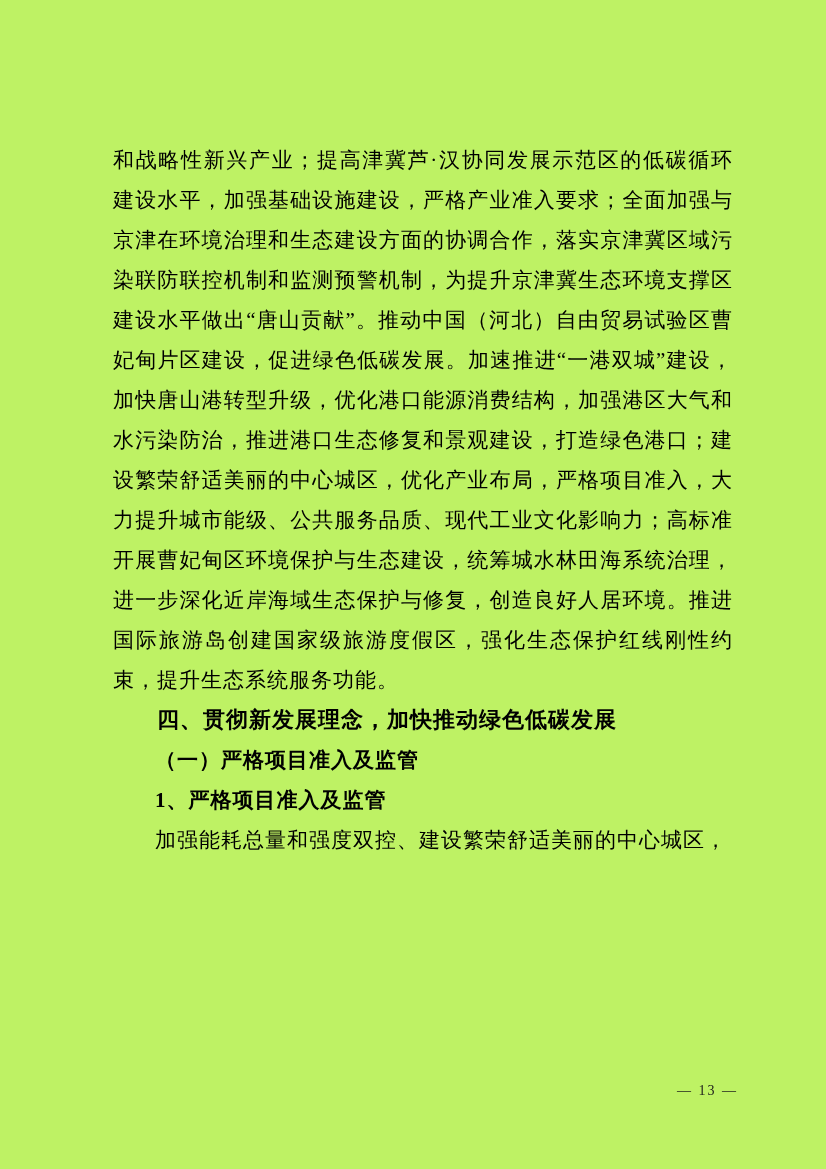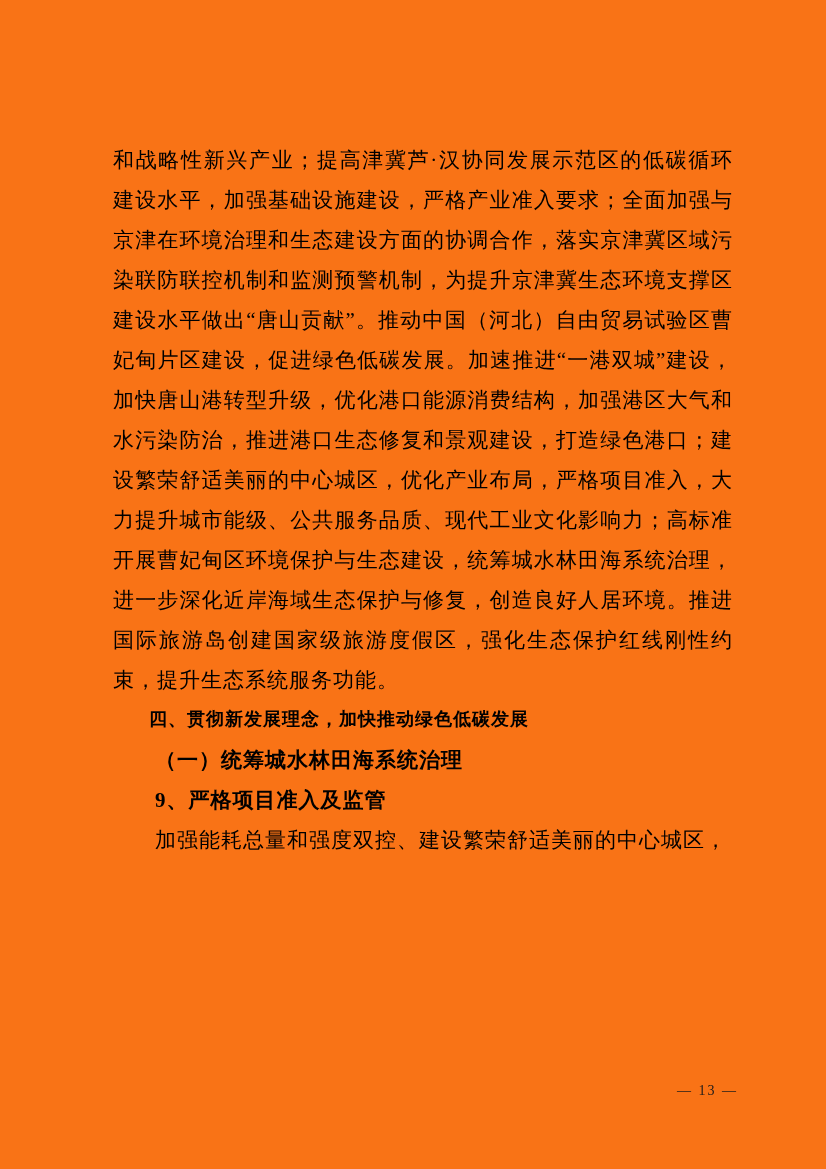--- a/index.html
+++ b/index.html
@@ -4,21 +4,21 @@
 <style>
   html, body {
     margin: 0;
     padding: 0;
     background: #ffffff;
   }
   .page {
     position: relative;
     width: 826px;
     height: 1169px;
-    background: #f97316;
+    background: #bef264;
     overflow: hidden;
     font-family: "Liberation Serif", "DejaVu Serif", serif;
     color: #000000;
   }
   .content {
     position: absolute;
     left: 113px;
     top: 140px;
     width: 620px;
   }
@@ -29,26 +29,26 @@
     text-align: justify;
     text-justify: inter-character;
     letter-spacing: 1px;
     font-weight: 400;
   }
   .indent {
     text-indent: 2em;
   }
   .heading {
     margin: 0;
-    font-size: 18px;
+    font-size: 22px;
     line-height: 40px;
     font-weight: 700;
     text-indent: 2em;
     letter-spacing: 1px;
-    font-family: Liberation Mono, monospace;
+    font-family: Liberation Serif, serif;
   }
   .subheading {
     margin: 0;
     font-size: 21px;
     line-height: 40px;
     font-weight: 700;
     text-indent: 2em;
     letter-spacing: 1px;
   }
   .page-number {
@@ -62,18 +62,18 @@
     font-family: "Liberation Serif", "DejaVu Serif", serif;
   }
 </style>
 </head>
 <body>
 
 <div class="page">
   <div class="content">
     <p class="body-text">和战略性新兴产业；提高津冀芦·汉协同发展示范区的低碳循环建设水平，加强基础设施建设，严格产业准入要求；全面加强与京津在环境治理和生态建设方面的协调合作，落实京津冀区域污染联防联控机制和监测预警机制，为提升京津冀生态环境支撑区建设水平做出“唐山贡献”。推动中国（河北）自由贸易试验区曹妃甸片区建设，促进绿色低碳发展。加速推进“一港双城”建设，加快唐山港转型升级，优化港口能源消费结构，加强港区大气和水污染防治，推进港口生态修复和景观建设，打造绿色港口；建设繁荣舒适美丽的中心城区，优化产业布局，严格项目准入，大力提升城市能级、公共服务品质、现代工业文化影响力；高标准开展曹妃甸区环境保护与生态建设，统筹城水林田海系统治理，进一步深化近岸海域生态保护与修复，创造良好人居环境。推进国际旅游岛创建国家级旅游度假区，强化生态保护红线刚性约束，提升生态系统服务功能。</p>
     <h2 class="heading">四、贯彻新发展理念，加快推动绿色低碳发展</h2>
-    <h3 class="subheading">（一）统筹城水林田海系统治理</h3>
-    <h3 class="subheading">9、严格项目准入及监管</h3>
+    <h3 class="subheading">（一）严格项目准入及监管</h3>
+    <h3 class="subheading">1、严格项目准入及监管</h3>
     <p class="body-text indent">加强能耗总量和强度双控、建设繁荣舒适美丽的中心城区，</p>
   </div>
   <div class="page-number">— 13 —</div>
 </div>
 
 </body></html>

